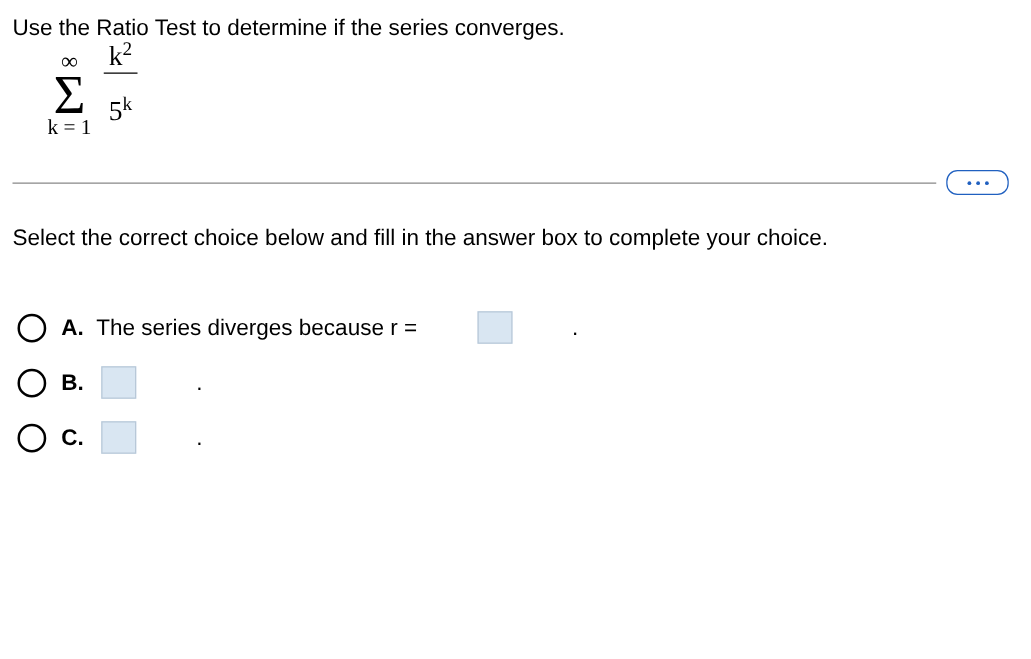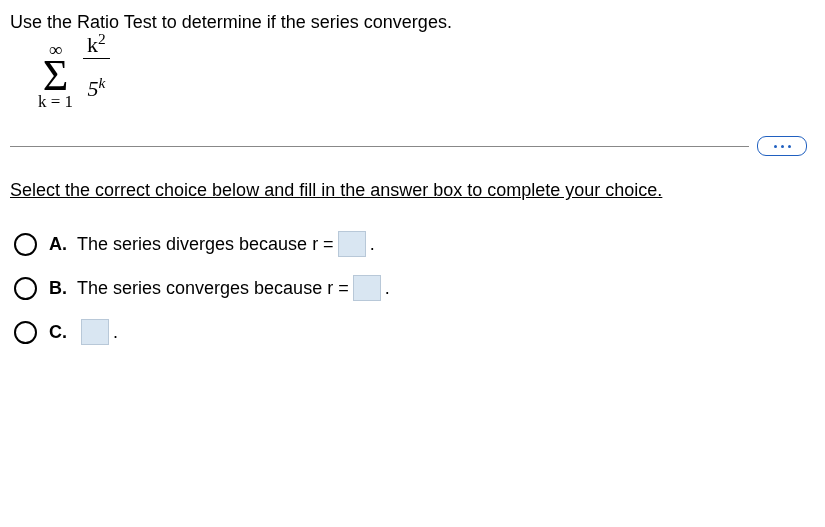--- a/index.html
+++ b/index.html
@@ -54,21 +54,20 @@
       padding: 0 4px;
     }
     .frac-line {
       border-top: 1.5px solid #000;
       align-self: stretch;
       margin: 2px 0;
     }
     .frac-den {
       font-size: 22px;
       padding: 16px 4px;
-      font-style: italic;
     }
     sup {
       font-size: 0.7em;
       vertical-align: super;
       line-height: 0;
     }
     .divider-row {
       display: flex;
       align-items: center;
       margin: 12px 0 24px 0;
@@ -92,22 +91,21 @@
       margin-right: 8px;
     }
     .dot {
       width: 3px;
       height: 3px;
       background: #2060c0;
       border-radius: 50%;
       margin: 0 2px;
     }
     .instruction {
-      margin-bottom: 30px;
-      text-decoration: underline;
+      margin-bottom: 48px;
     }
     .choice-row {
       display: flex;
       align-items: center;
       margin-bottom: 18px;
       margin-left: 4px;
     }
     .radio-circle {
       width: 19px;
       height: 19px;
@@ -117,20 +115,21 @@
     }
     .choice-letter {
       font-weight: bold;
       width: 28px;
       margin-left: 12px;
     }
     .choice-text {
       display: flex;
       align-items: center;
       flex-wrap: wrap;
+      gap: 44px;
     }
     .answer-box {
       display: inline-block;
       width: 26px;
       height: 24px;
       background: #d9e6f2;
       border: 1px solid #b8c8d8;
       margin: 0 4px;
       vertical-align: middle;
     }
@@ -174,21 +173,20 @@
     <span class="nowrap">The series diverges because r =</span>
     <span class="answer-box"></span>
     <span>.</span>
   </div>
 </div>
 
 <div class="choice-row">
   <div class="radio-circle"></div>
   <div class="choice-letter">B.</div>
   <div class="choice-text">
-    <span class="nowrap">The series converges because r =</span>
     <span class="answer-box"></span>
     <span>.</span>
   </div>
 </div>
 
 <div class="choice-row">
   <div class="radio-circle"></div>
   <div class="choice-letter">C.</div>
   <div class="choice-text">
     <span class="answer-box"></span>

